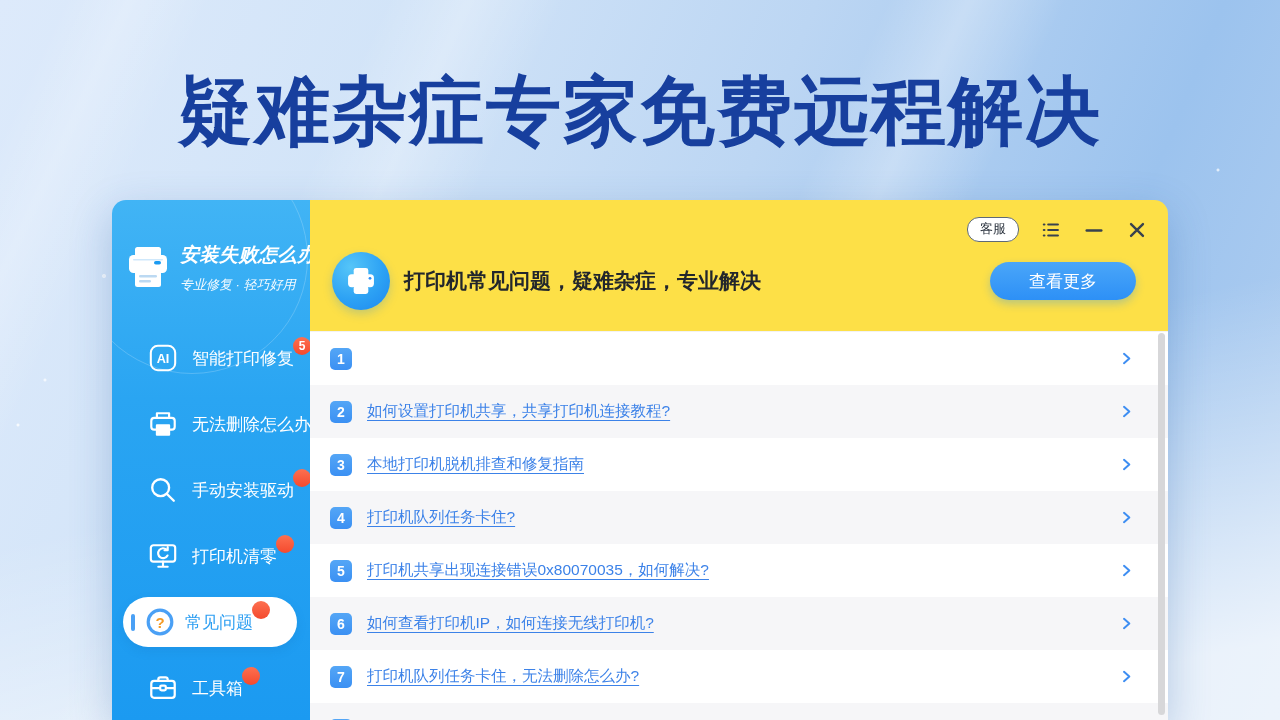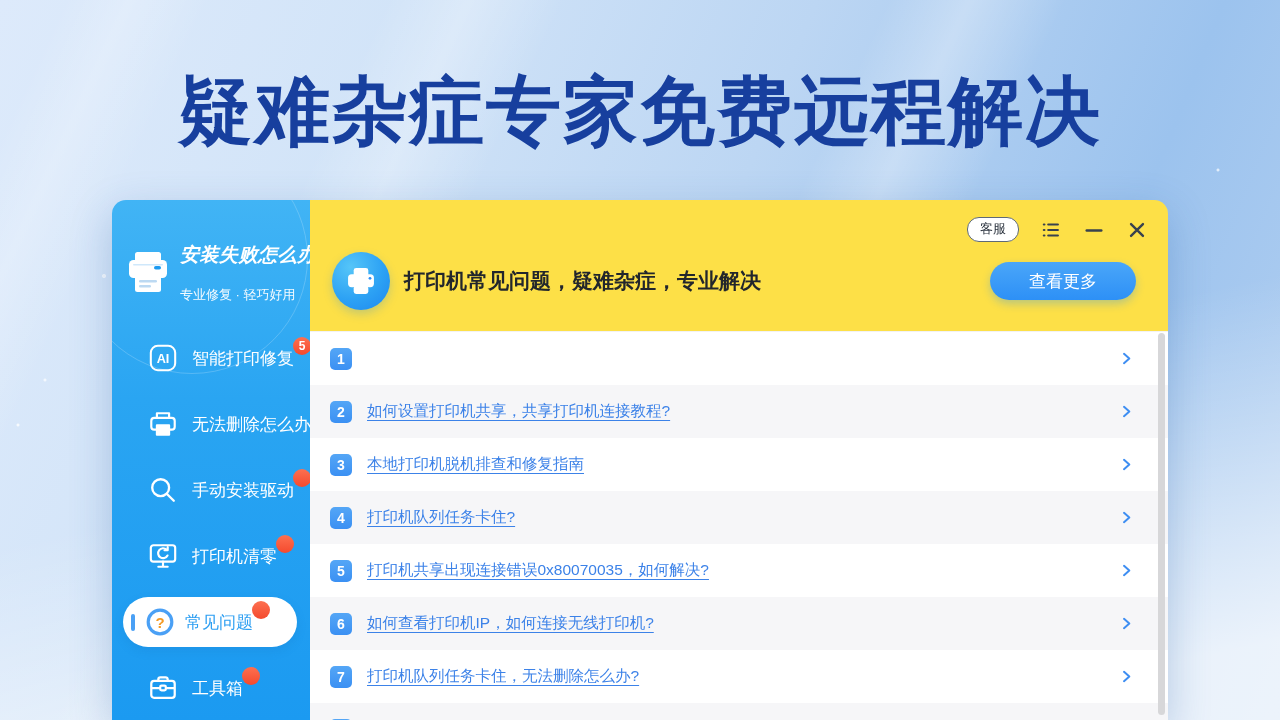--- a/index.html
+++ b/index.html
@@ -42,21 +42,21 @@
     width:198px; flex:none; position:relative; overflow:hidden;
     background:linear-gradient(180deg, #41b4f5 0%, #2aa5f2 38%, #1b9af1 100%);
   }
   .sidebar::before {
     content:""; position:absolute; left:-36px; top:-58px; width:230px; height:230px;
     border-radius:50%; border:1.5px solid rgba(255,255,255,.20);
   }
   .logo { position:absolute; top:42px; left:12px; display:flex; align-items:center; gap:8px; }
   .logo-icon { width:48px; height:52px; flex:none; }
   .logo-title { color:#fff; font-size:19px; font-weight:bold; font-style:italic; white-space:nowrap; letter-spacing:.5px; }
-  .logo-sub { color:rgba(255,255,255,.95); font-size:13px; margin-top:18px; white-space:nowrap; }
+  .logo-sub { color:rgba(255,255,255,.95); font-size:13px; margin-top:8px; white-space:nowrap;font-style:italic; }
 
   .menu { position:absolute; top:125px; left:0; right:0; }
   .menu-item {
     height:66px; display:flex; align-items:center; padding-left:36px;
     color:#fff; font-size:17px; cursor:pointer; position:relative;
   }
   .menu-item .mi-icon { width:30px; height:30px; flex:none; margin-right:14px; display:flex; }
   .menu-item .mi-icon svg { width:100%; height:100%; }
   .label-wrap { position:relative; white-space:nowrap; }
   .badge {

